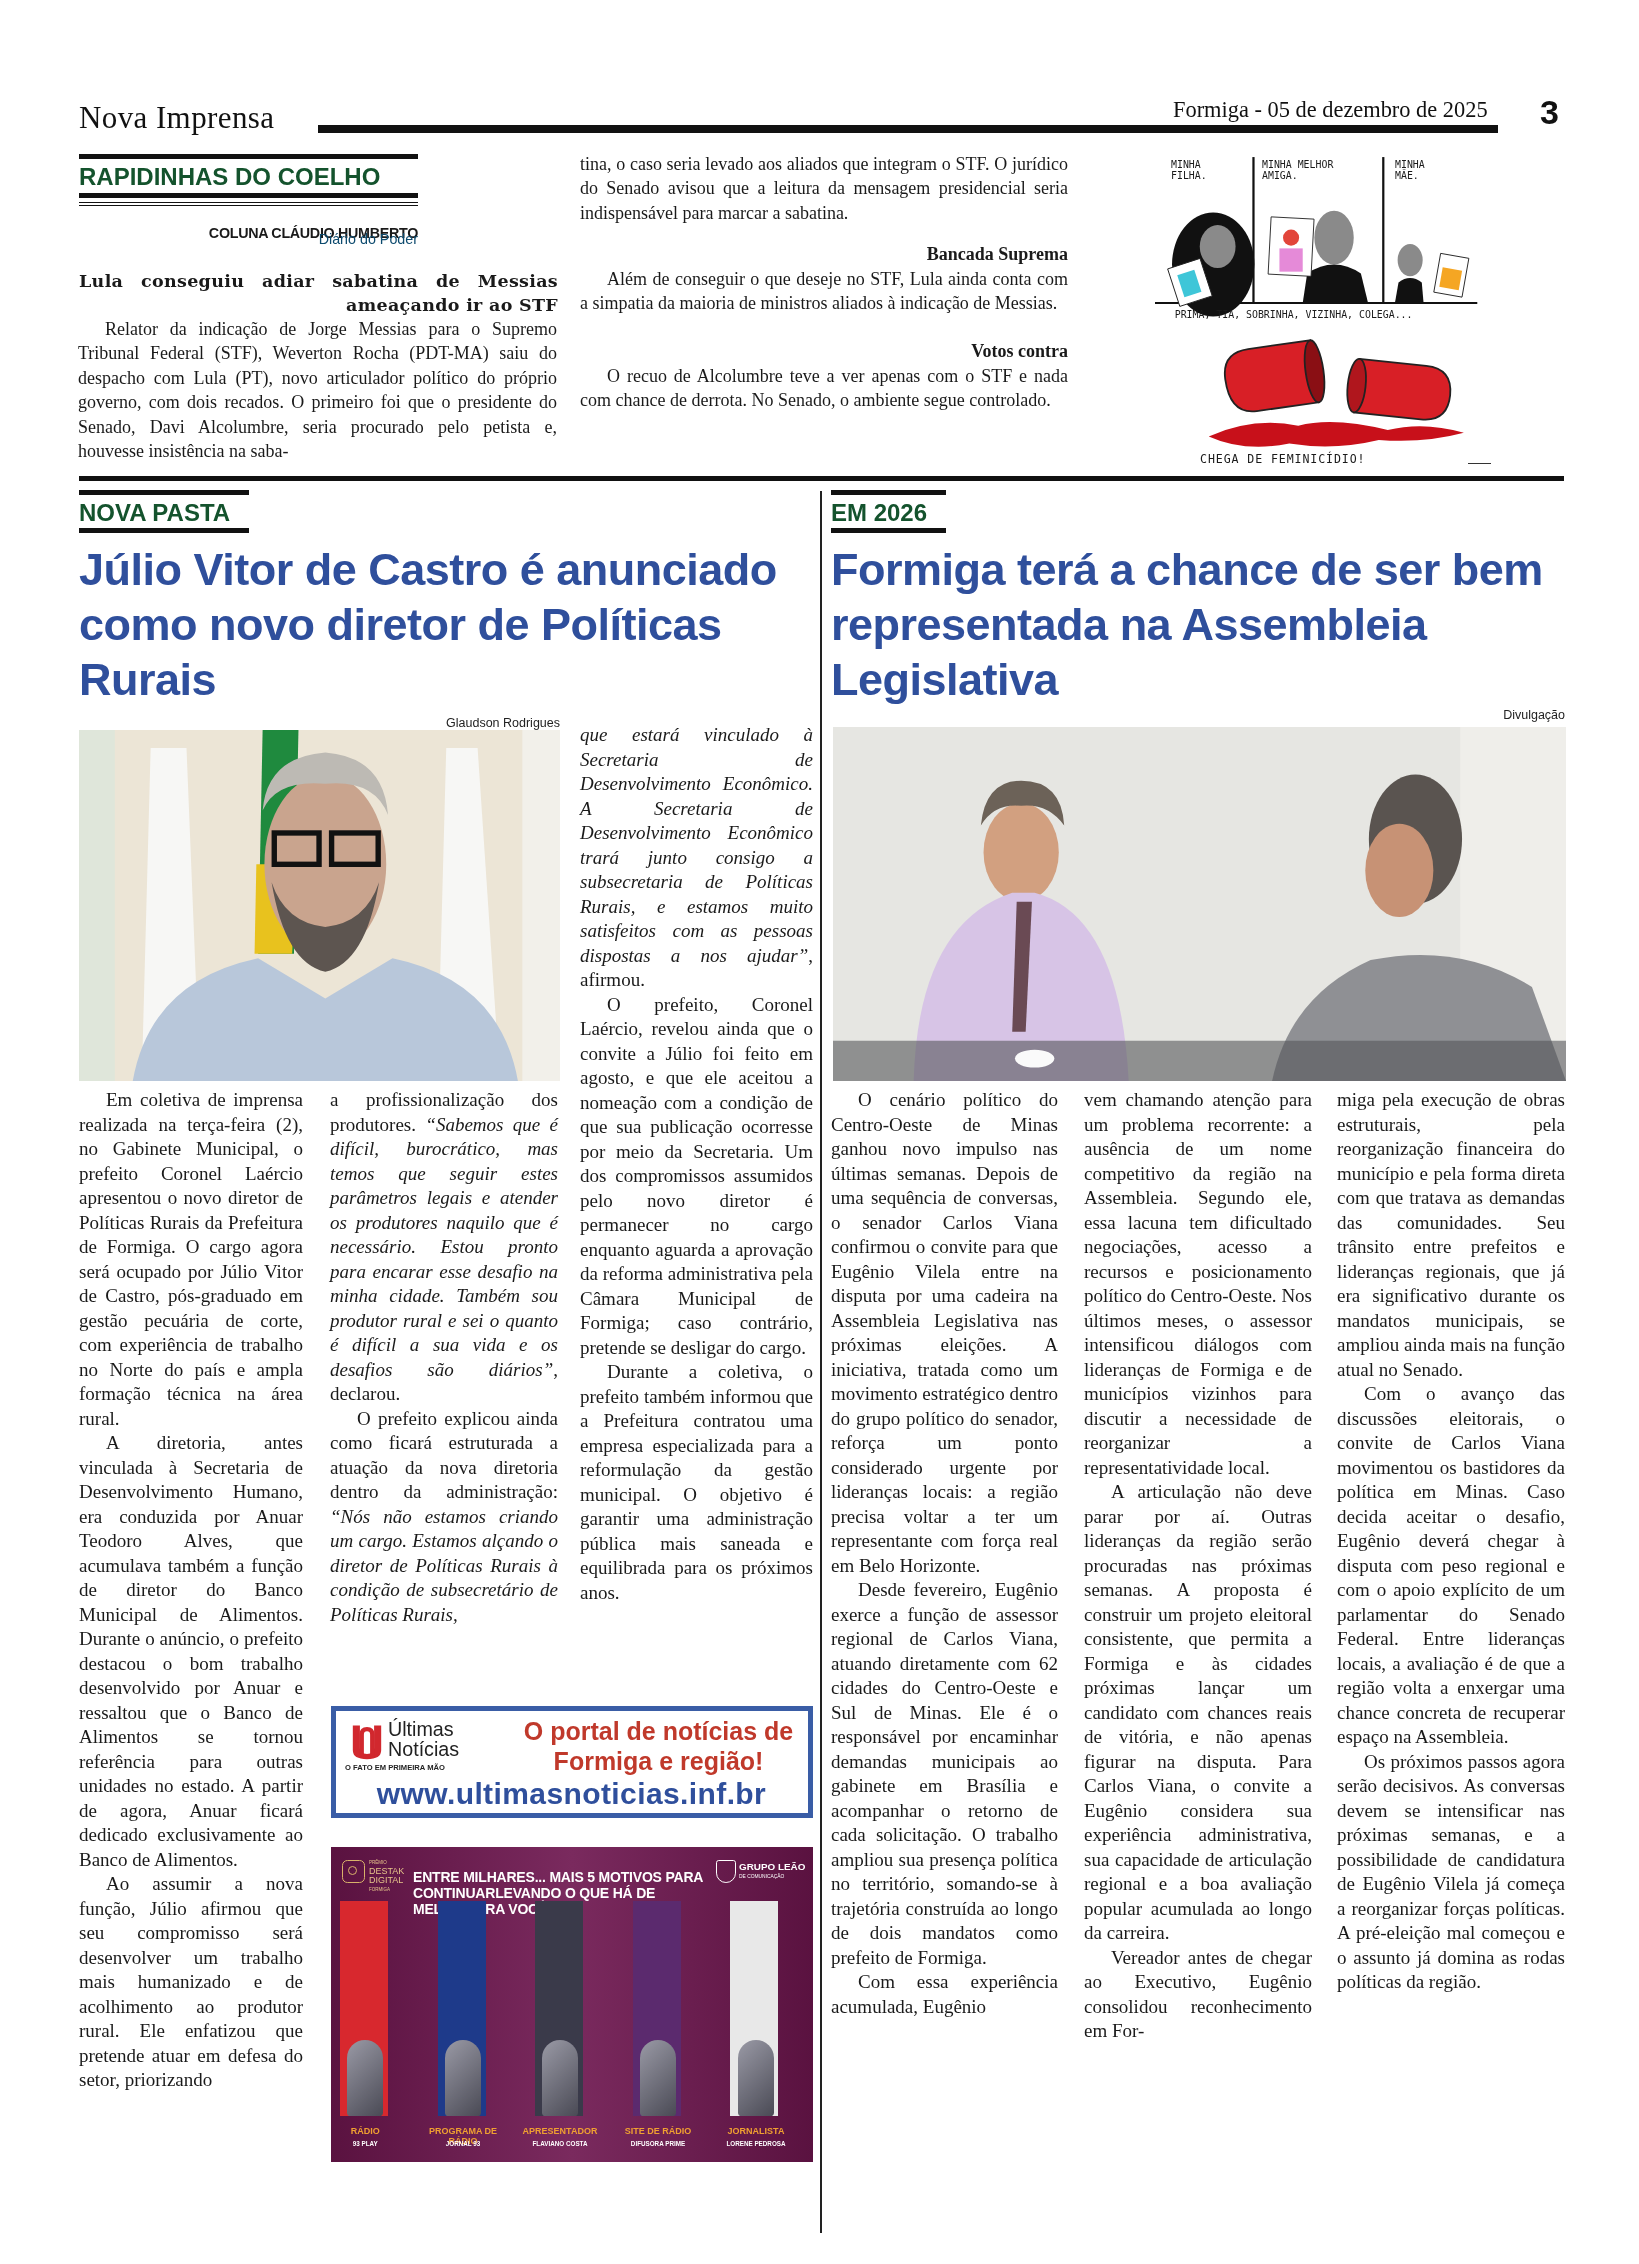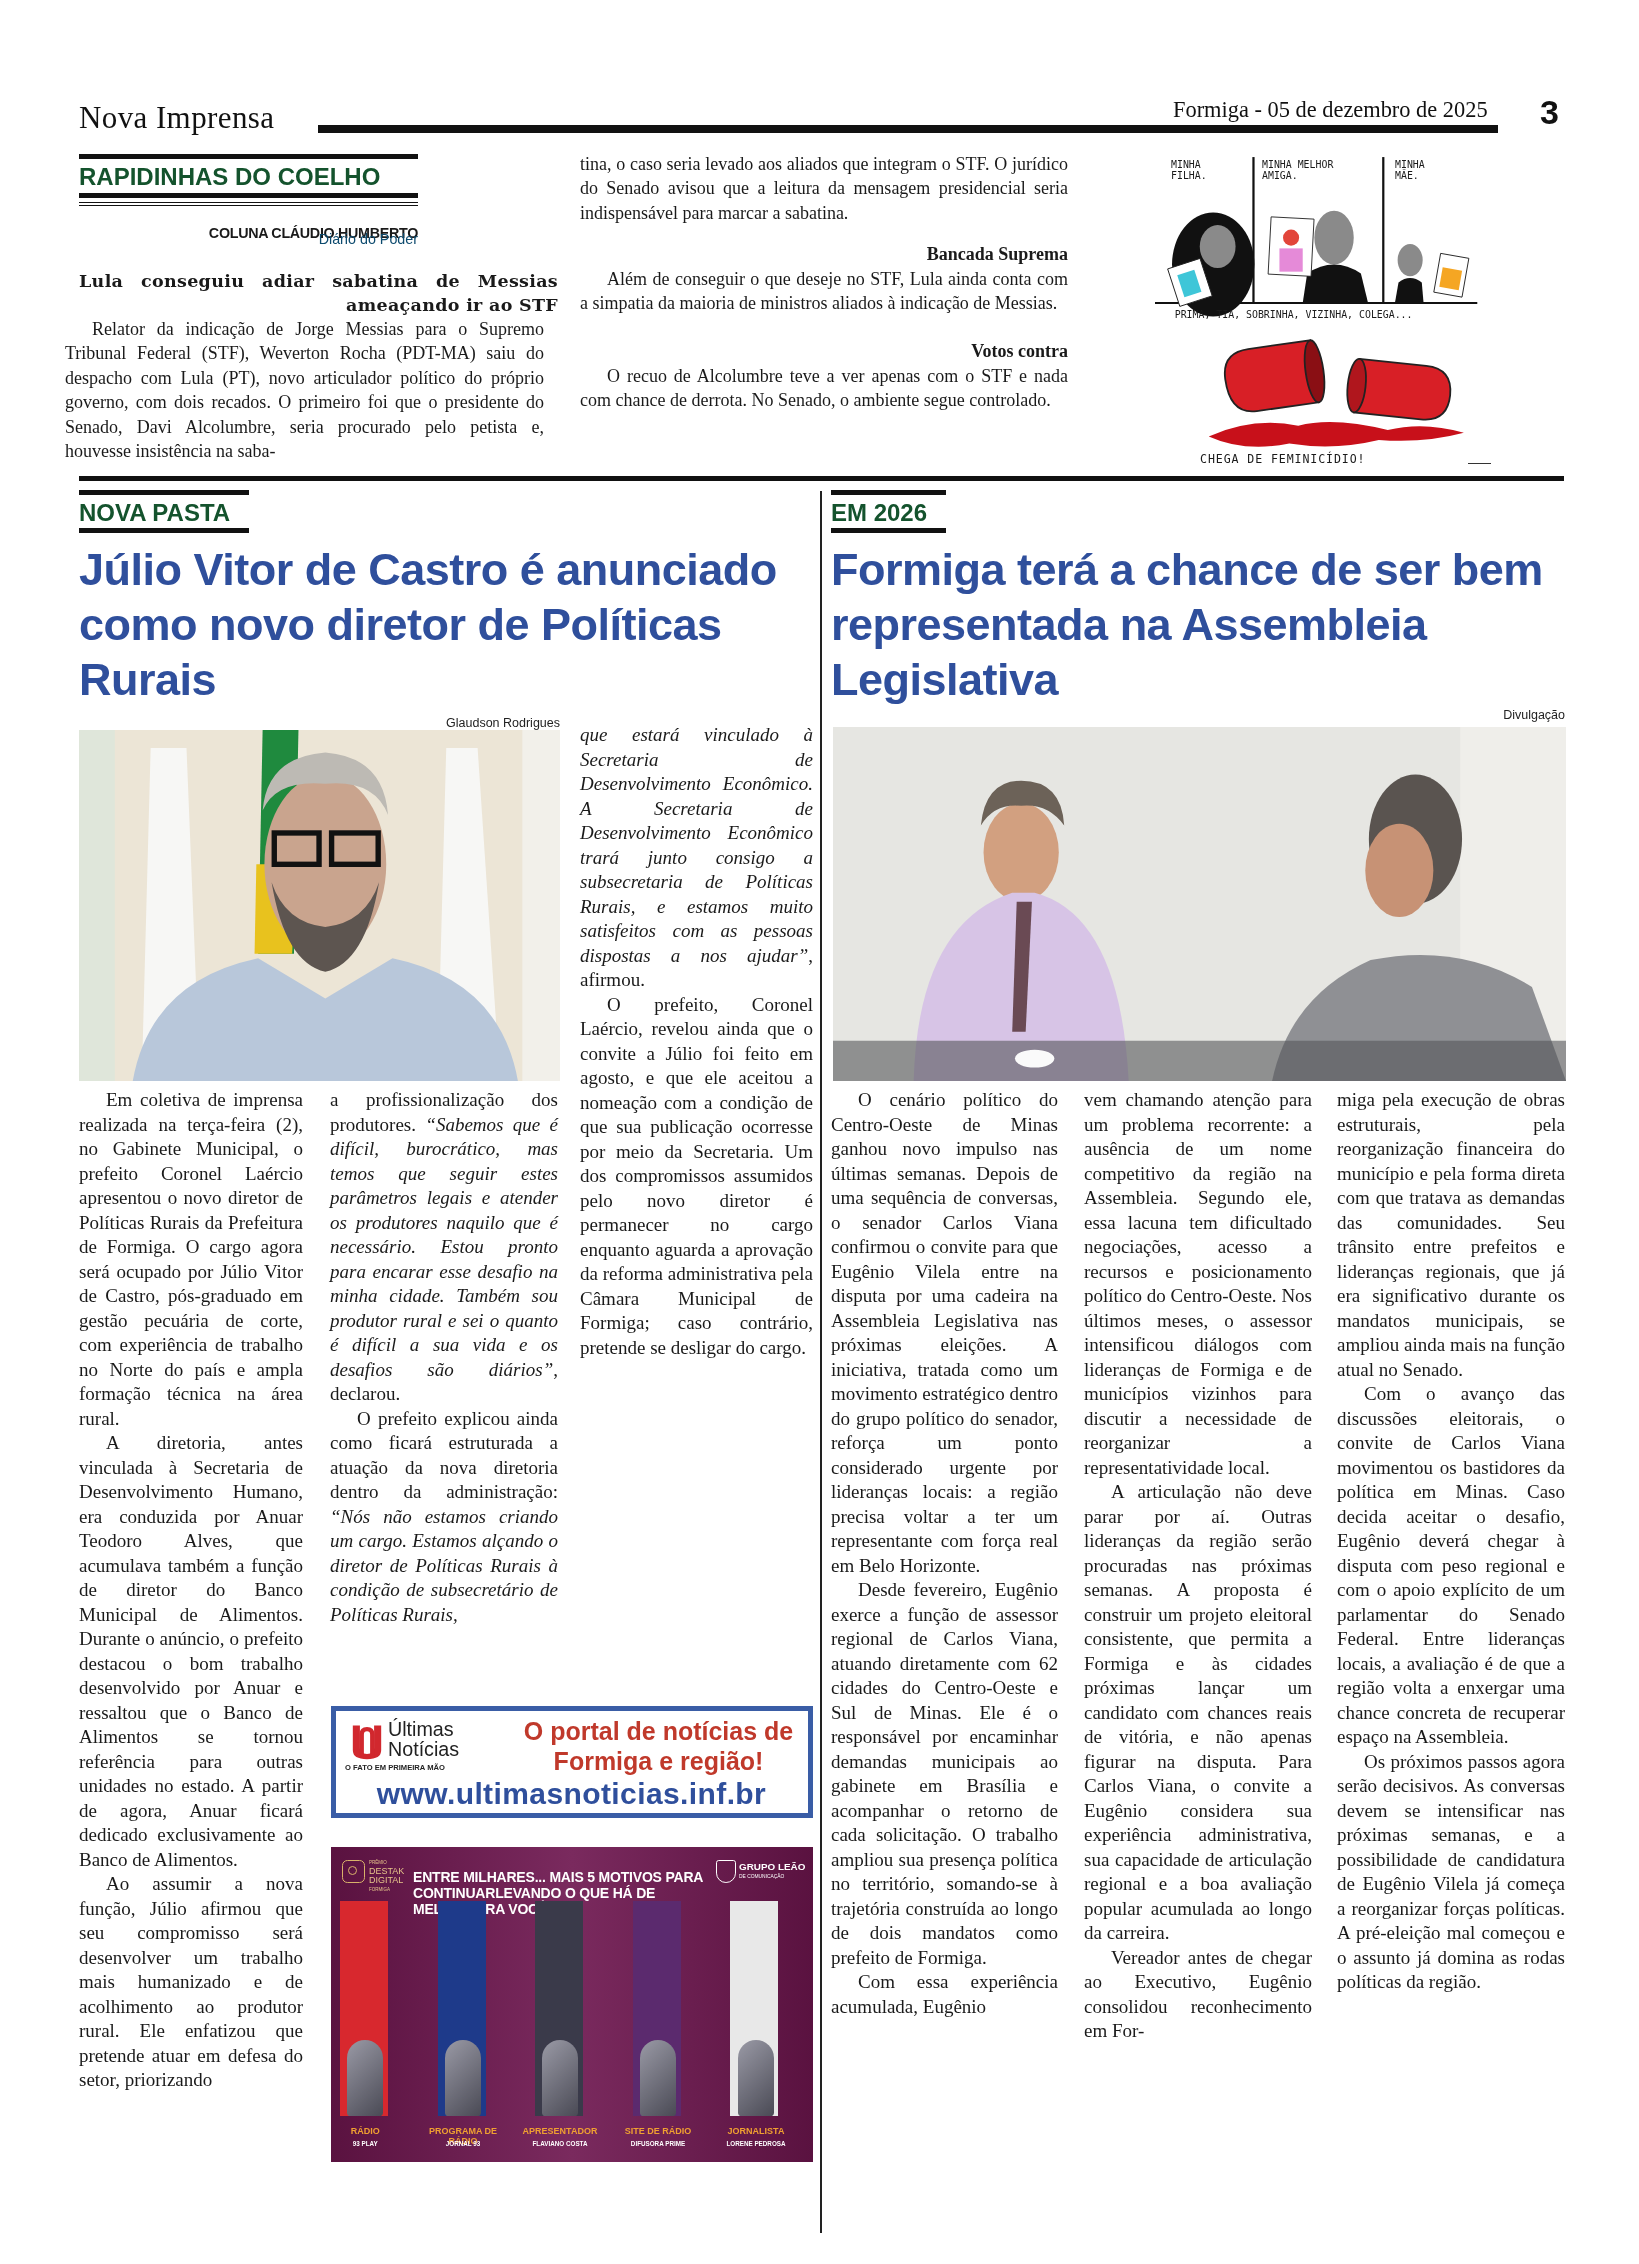--- a/index.html
+++ b/index.html
@@ -61,21 +61,21 @@
   <div class="abs sec-label" style="left:79px; top:163px; font-size:24px;">RAPIDINHAS DO COELHO</div>
   <div class="abs rule-thick" style="left:79px; top:193px; width:339px;"></div>
   <div class="abs rule-double" style="left:79px; top:202px; width:339px;"></div>
   <div class="abs" style="left:79px; top:211px; width:339px; text-align:right; font-family:'Liberation Sans',sans-serif; font-weight:bold; font-size:14.3px; letter-spacing:-0.3px;margin-top:14px;">COLUNA CLÁUDIO HUMBERTO</div>
   <div class="abs" style="left:79px; top:231px; width:339px; text-align:right; font-family:'Liberation Sans',sans-serif; font-size:14.3px; color:#0c4a6e;">Diário do Poder</div>
 
   <div class="abs" style="left:79px; top:269px; width:479px; font-family:'DejaVu Serif',serif; font-weight:bold; font-size:17.5px; line-height:24px; text-align:right; letter-spacing:0.3px;">
     <div style="text-align:justify; text-align-last:justify;">Lula conseguiu adiar sabatina de Messias</div>
     <div>ameaçando ir ao STF</div>
   </div>
-  <div class="abs col" style="left:65px; top:317px; width:479px; height:152px; overflow:hidden; font-size:18px; line-height:24.4px;">
+  <div class="abs col" style="left:78px; top:317px; width:479px; height:152px; overflow:hidden; font-size:18px; line-height:24.4px;">
     <p>Relator da indicação de Jorge Messias para o Supremo Tribunal Federal (STF), Weverton Rocha (PDT-MA) saiu do despacho com Lula (PT), novo articulador político do próprio governo, com dois recados. O primeiro foi que o presidente do Senado, Davi Alcolumbre, seria procurado pelo petista e, houvesse insistência na saba-</p>
   </div>
 
   <div class="abs col" style="left:580px; top:152px; width:488px; font-size:18px; line-height:24.4px;">
     <p class="noindent">tina, o caso seria levado aos aliados que integram o STF. O jurídico do Senado avisou que a leitura da mensagem presidencial seria indispensável para marcar a sabatina.</p>
     <div class="col-sub" style="margin-top:17px; font-size:18px;">Bancada Suprema</div>
     <p>Além de conseguir o que deseje no STF, Lula ainda conta com a simpatia da maioria de ministros aliados à indicação de Messias.</p>
     <div class="col-sub" style="margin-top:24px; font-size:18px;">Votos contra</div>
     <p>O recuo de Alcolumbre teve a ver apenas com o STF e nada com chance de derrota. No Senado, o ambiente segue controlado.</p>
   </div>
@@ -158,20 +158,21 @@
   </div>
 
   <div class="abs col" style="left:330px; top:1088px; width:228px;">
     <p class="noindent"><span>a profissionalização dos produtores.</span> <span class="ital">“Sabemos que é difícil, burocrático, mas temos que seguir estes parâmetros legais e atender os produtores naquilo que é necessário. Estou pronto para encarar esse desafio na minha cidade. Também sou produtor rural e sei o quanto é difícil a sua vida e os desafios são diários”</span><span>, declarou.</span></p>
     <p><span>O prefeito explicou ainda como ficará estruturada a atuação da nova diretoria dentro da administração:</span> <span class="ital">“Nós não estamos criando um cargo. Estamos alçando o diretor de Políticas Rurais à condição de subsecretário de Políticas Rurais,</span></p>
   </div>
 
   <div class="abs col" style="left:580px; top:723px; width:233px;">
     <p class="noindent"><span class="ital">que estará vinculado à Secretaria de Desenvolvimento Econômico. A Secretaria de Desenvolvimento Econômico trará junto consigo a subsecretaria de Políticas Rurais, e estamos muito satisfeitos com as pessoas dispostas a nos ajudar”</span><span>, afirmou.</span></p>
     <p>O prefeito, Coronel Laércio, revelou ainda que o convite a Júlio foi feito em agosto, e que ele aceitou a nomeação com a condição de que sua publicação ocorresse por meio da Secretaria. Um dos compromissos assumidos pelo novo diretor é permanecer no cargo enquanto aguarda a aprovação da reforma administrativa pela Câmara Municipal de Formiga; caso contrário, pretende se desligar do cargo.</p>
+    <p>Durante a coletiva, o prefeito também informou que a Prefeitura contratou uma empresa especializada para a reformulação da gestão municipal. O objetivo é garantir uma administração pública mais saneada e equilibrada para os próximos anos.</p>
   </div>
 </article>
 
 <aside class="abs ad1" style="left:331px; top:1706px; width:482px; height:112px;">
   <div class="abs" style="left:12.5px; top:10.7px; width:36px; height:39px;">
     <svg viewBox="0 0 40 44" width="36" height="39">
       <path d="M4 4 L12 4 L12 30 Q12 36 20 36 Q28 36 28 30 L28 4 L36 4 L36 32 Q36 42 20 42 Q4 42 4 32 Z" fill="#d1282e"></path>
       <path d="M14 40 L14 14 Q14 8 20 8 Q26 8 26 14 L26 40" fill="none" stroke="#d1282e" stroke-width="5"></path>
     </svg>
   </div>

